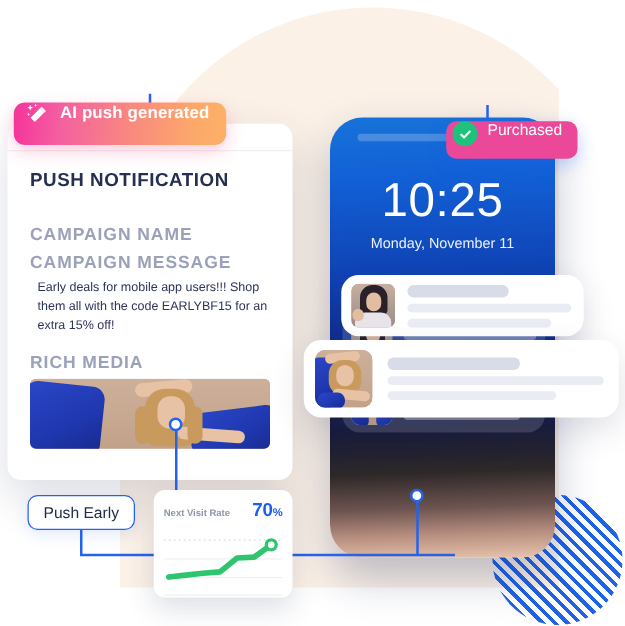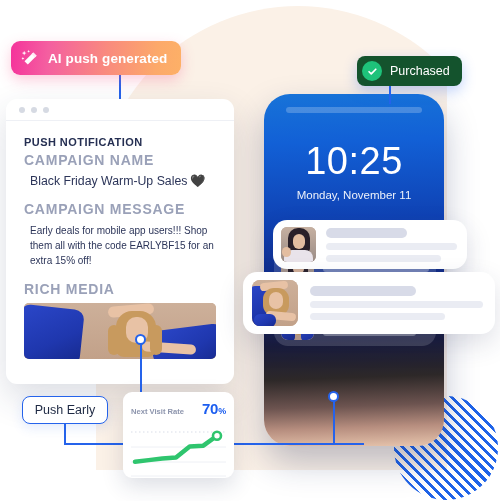--- a/index.html
+++ b/index.html
@@ -129,24 +129,24 @@
     border: 2px solid #2563eb;
     box-sizing: border-box;
   }
   .conn-dot-media { left: 135px; top: 334px; }
   .conn-dot-phone { left: 328px; top: 391px; }
 
   
   .badge {
     position: absolute;
     display: flex;
-    align-items: center;
     gap: 8px;
     border-radius: 9px;
     box-sizing: border-box;
+    margin-top: 41px;
   }
   .badge-ai {
     left: 11px;
     top: 41px;
     height: 34px;
     padding: 0 14px 0 10px;
     background: linear-gradient(95deg, #f5339b 0%, #f45fa0 22%, #f98a7e 56%, #fca96a 85%, #fdb067 100%);
     box-shadow: 0 5px 14px rgba(244,90,140,0.30);
   }
   .badge-ai-label {
@@ -156,21 +156,21 @@
     letter-spacing: .1px;
     white-space: nowrap;
   }
   .wand-icon { width: 19px; height: 19px; display: block; }
 
   .badge-purchased {
     left: 357px;
     top: 56px;
     height: 30px;
     padding: 0 12px 0 5px;
-    background: #14532d;
+    background: #ec4899;
     border-radius: 8px;
     box-shadow: 0 5px 14px rgba(28,94,240,0.28);
   }
   .badge-purchased-label {
     color: #ffffff;
     font-size: 12.5px;
     font-weight: 500;
     white-space: nowrap;
   }
   .check-badge {
@@ -274,24 +274,24 @@
     align-items: center;
     gap: 6px;
     padding-left: 13px;
     border-bottom: 1px solid #eef0f5;
     box-sizing: border-box;
   }
   .dot { width: 6px; height: 6px; border-radius: 50%; background: #d6dae3; }
   .browser-body { padding: 15px 18px 0 18px; }
   .panel-title {
     color: #252f52;
-    font-size: 11px;
+    font-size: 15px;
     font-weight: 700;
     letter-spacing: .45px;
-    margin: 0 0 4px 0;
+    margin: 0 0 26px 0;
   }
   .field-label {
     color: #9aa1b8;
     font-size: 14px;
     font-weight: 700;
     letter-spacing: .75px;
     margin: 0 0 6px 0;
   }
   .field-value {
     color: #2c3559;
@@ -477,21 +477,20 @@
   <div class="browser">
     <div class="browser-bar">
       <span class="dot"></span>
       <span class="dot"></span>
       <span class="dot"></span>
     </div>
     <div class="browser-body">
       <h1 class="panel-title">PUSH NOTIFICATION</h1>
 
       <p class="field-label">CAMPAIGN NAME</p>
-      <p class="field-value">Black Friday Warm-Up Sales 🖤</p>
 
       <p class="field-label">CAMPAIGN MESSAGE</p>
       <p class="field-message">Early deals for mobile app users!!! Shop them all with the code EARLYBF15 for an extra 15% off!</p>
 
       <p class="field-label">RICH MEDIA</p>
       <div class="rich-media">
         <div class="photo-blue">
           <div class="bg-wall"></div>
           <div class="sleeve" style="left:-6px;top:4px;width:64px;height:56px;border-radius:10px;transform:rotate(6deg);"></div>
           <div class="sleeve" style="left:128px;top:24px;width:74px;height:36px;border-radius:12px;transform:rotate(-7deg);"></div>

